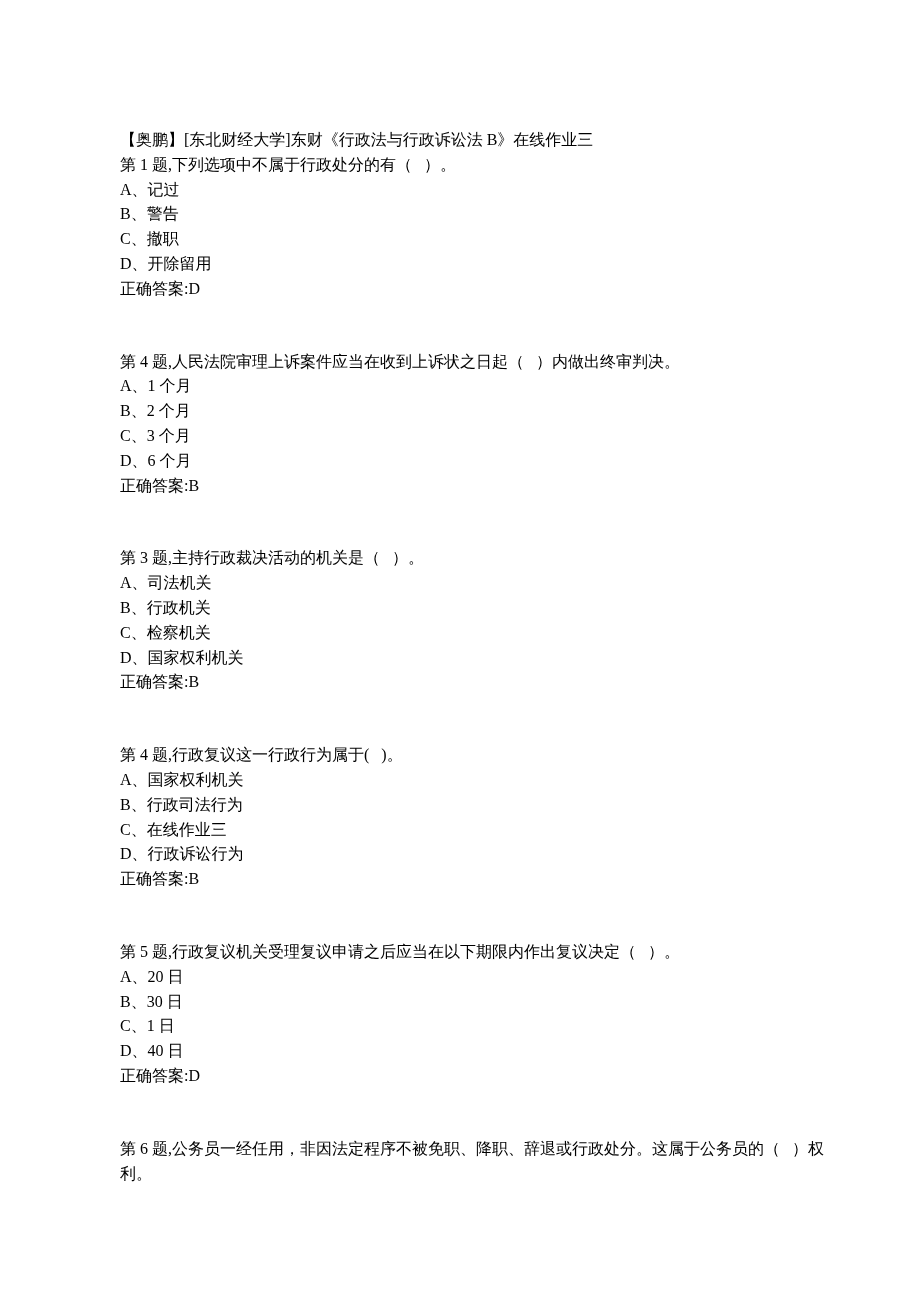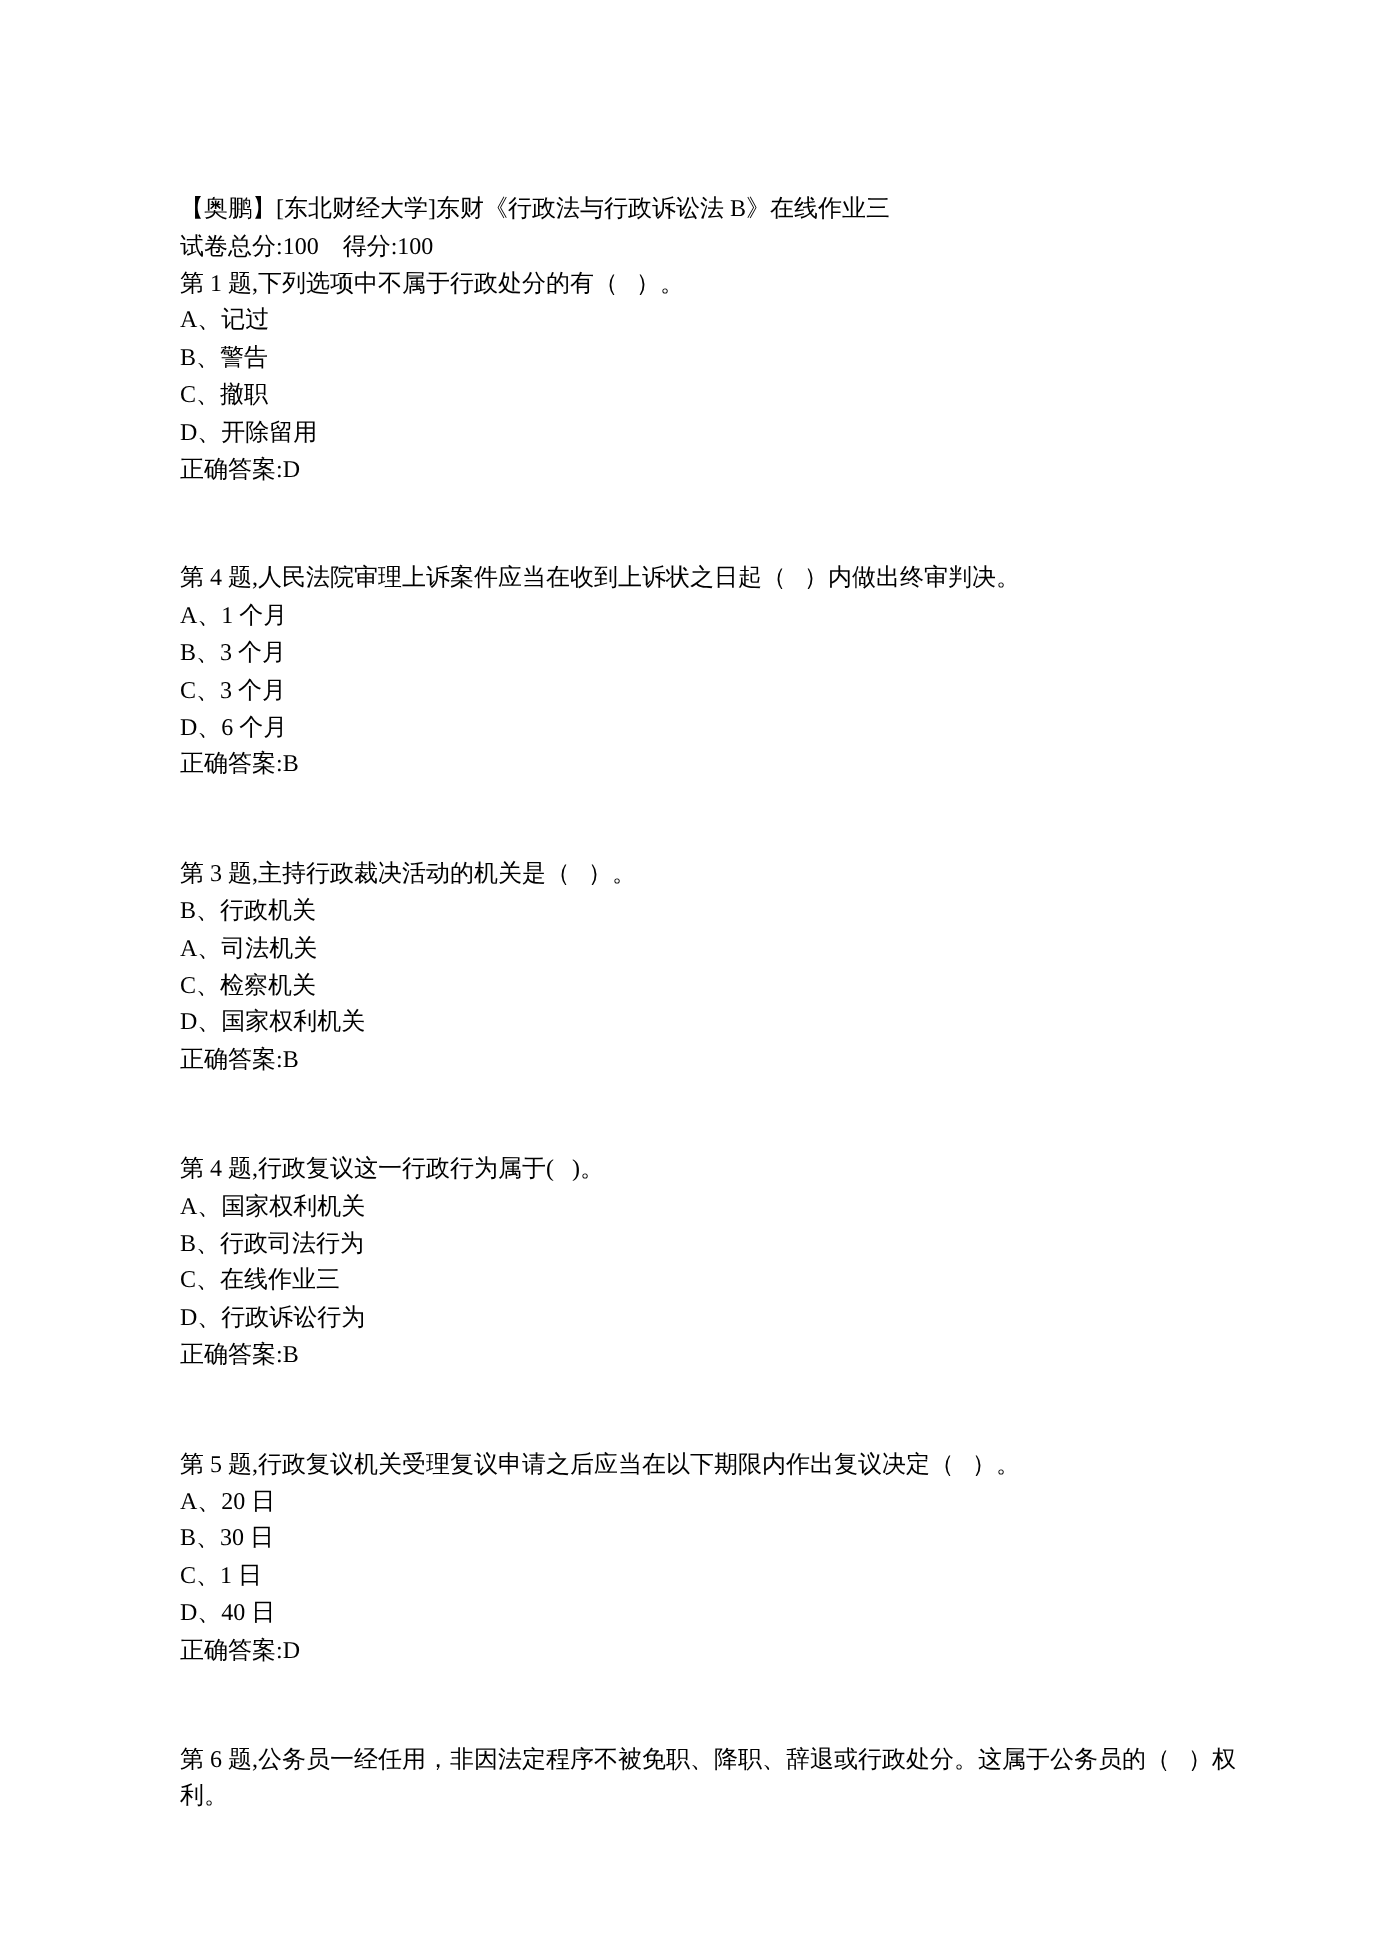--- a/index.html
+++ b/index.html
@@ -28,42 +28,41 @@
     margin-bottom: 0;
   }
 </style>
 </head>
 <body>
 
 <div class="page">
 
   <div class="block">
     <div class="line">【奥鹏】[东北财经大学]东财《行政法与行政诉讼法 B》在线作业三</div>
-    <div class="line">试卷总分:100    得分:100</div>
     <div class="line">第 1 题,下列选项中不属于行政处分的有（   ）。</div>
     <div class="line">A、记过</div>
     <div class="line">B、警告</div>
     <div class="line">C、撤职</div>
     <div class="line">D、开除留用</div>
     <div class="line">正确答案:D</div>
   </div>
 
   <div class="block">
     <div class="line">第 4 题,人民法院审理上诉案件应当在收到上诉状之日起（   ）内做出终审判决。</div>
     <div class="line">A、1 个月</div>
-    <div class="line">B、3 个月</div>
+    <div class="line">B、2 个月</div>
     <div class="line">C、3 个月</div>
     <div class="line">D、6 个月</div>
     <div class="line">正确答案:B</div>
   </div>
 
   <div class="block">
     <div class="line">第 3 题,主持行政裁决活动的机关是（   ）。</div>
+    <div class="line">A、司法机关</div>
     <div class="line">B、行政机关</div>
-    <div class="line">A、司法机关</div>
     <div class="line">C、检察机关</div>
     <div class="line">D、国家权利机关</div>
     <div class="line">正确答案:B</div>
   </div>
 
   <div class="block">
     <div class="line">第 4 题,行政复议这一行政行为属于(   )。</div>
     <div class="line">A、国家权利机关</div>
     <div class="line">B、行政司法行为</div>
     <div class="line">C、在线作业三</div>

